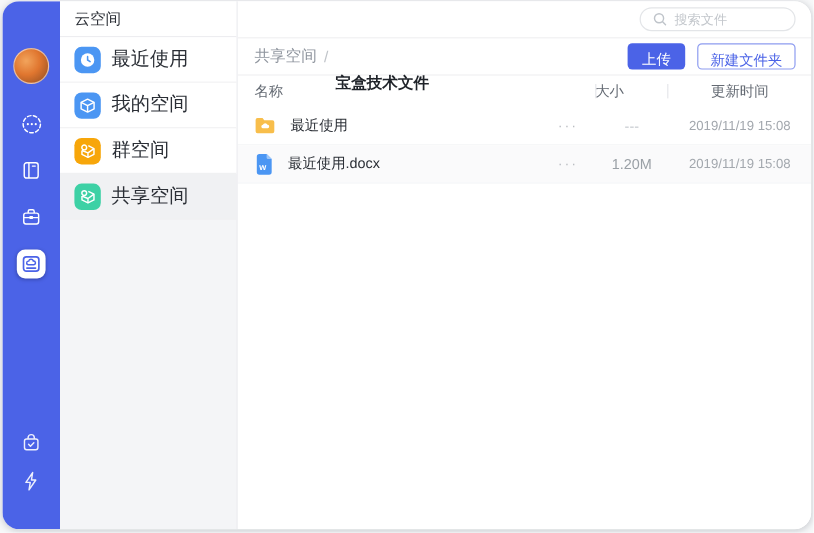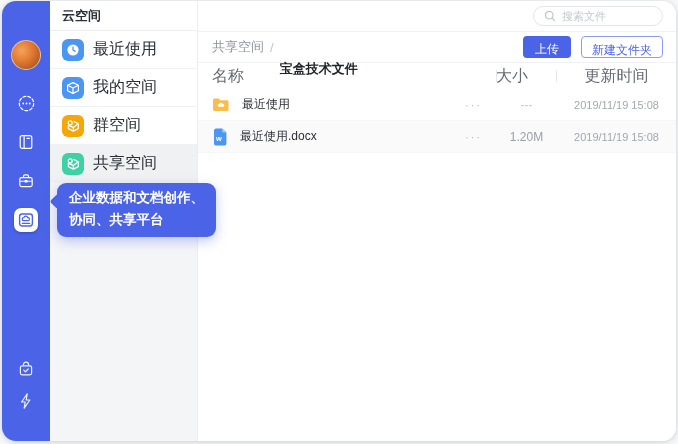--- a/index.html
+++ b/index.html
@@ -51,21 +51,21 @@
     width:148px; flex:0 0 148px;
     background:#f4f5f7;
     border-right:1px solid #ededf0;
     position:relative;
   }
   .panel-title {
     height:30px; line-height:30px;
     background:#fff;
     border-bottom:1px solid #ededf0;
     padding-left:12px;
-    font-size:13px; color:#2b2f36;font-weight:bold;
+    font-size:13px; color:#2b2f36;
   }
   .panel-item {
     height:38px;
     background:#fff;
     border-bottom:1px solid #f0f1f2;
     display:flex; align-items:center;
     padding-left:12px; gap:9px;
     cursor:pointer;
   }
   .panel-item.selected { background:#f0f1f3; }
@@ -135,21 +135,21 @@
   .btn-upload { background:#4b63e7; color:#fff; padding:0 12px; }
   .btn-newfolder {
     background:#fff; color:#4b63e7;
     border:1px solid #8d9cf0; padding:0 10px;
   }
   
   .thead {
     height:26px; flex:0 0 26px;
     display:flex; align-items:center;
     padding-left:14px;
-    font-size:16px; color:#646a73;
+    font-size:12px; color:#646a73;
   }
   .col-name { flex:1; }
   .col-size { width:61px; flex:0 0 61px; text-align:left; position:relative; }
   .thead .col-size::before, .thead .col-size::after {
     content:""; position:absolute; top:50%; margin-top:-6px;
     width:1px; height:12px; background:#e5e7ea;
   }
   .thead .col-size::before { left:0; }
   .thead .col-size::after  { right:0; }
   .col-date { width:119px; flex:0 0 119px; text-align:center; }
@@ -272,25 +272,20 @@
         <svg width="14" height="14" viewBox="0 0 14 14">
           <path d="M7.6 2.4 L12.3 4.8 V9.6 L7.3 12.1 L2.3 9.6 V6.4" fill="none" stroke="#fff" stroke-width="1.2" stroke-linejoin="round"></path>
           <path d="M2.3 6.4 L7.3 8.4 L12.3 4.8 M7.3 8.4 V12.1" fill="none" stroke="#fff" stroke-width="1.2" stroke-linejoin="round"></path>
           <circle cx="4.2" cy="3.9" r="2" fill="none" stroke="#fff" stroke-width="1.2"></circle>
         </svg>
       </span>
       <span class="panel-label">共享空间</span>
     </div>
   </aside>
 
-  <div class="tooltip">
-    <div class="tooltip-arrow"></div>
-    <div>企业数据和文档创作、</div>
-    <div>协同、共享平台</div>
-  </div>
 
   <main class="main">
 
     <div class="topbar">
       <div class="search">
         <svg width="12" height="12" viewBox="0 0 12 12">
           <circle cx="5.2" cy="5.2" r="3.8" fill="none" stroke="#bfc4ca" stroke-width="1.2"></circle>
           <line x1="8" y1="8" x2="10.6" y2="10.6" stroke="#bfc4ca" stroke-width="1.2" stroke-linecap="round"></line>
         </svg>
         <span>搜索文件</span>

